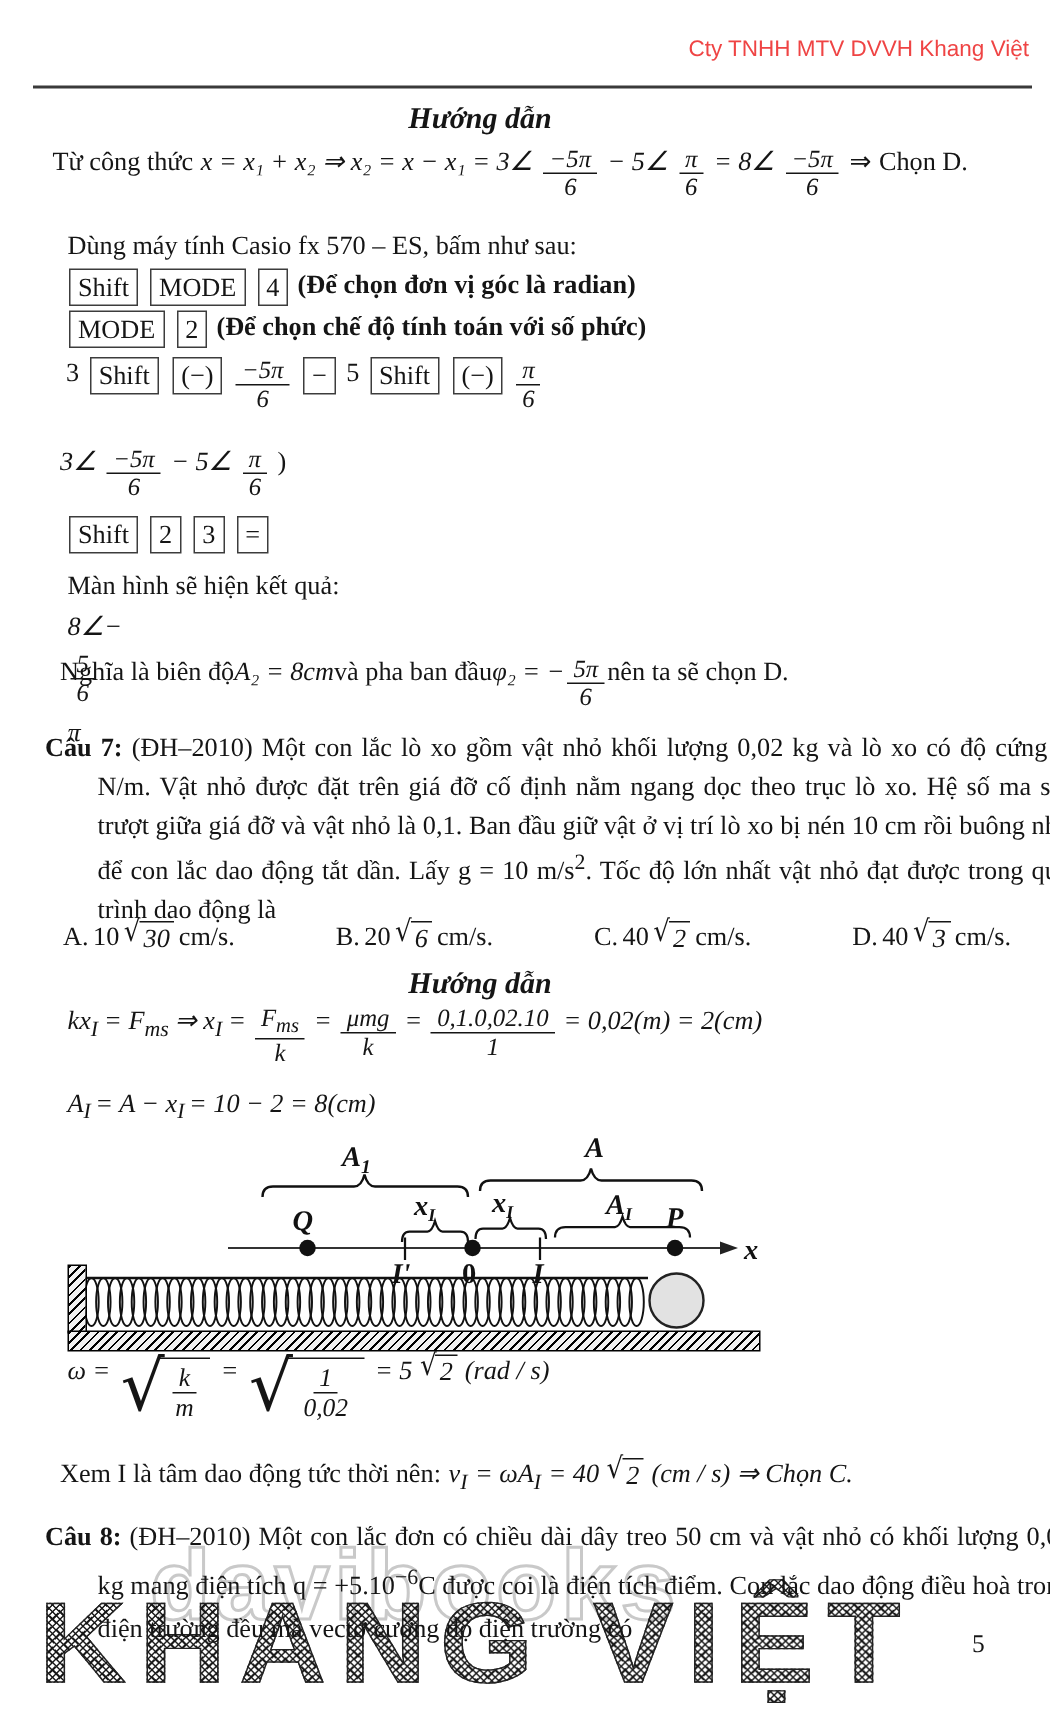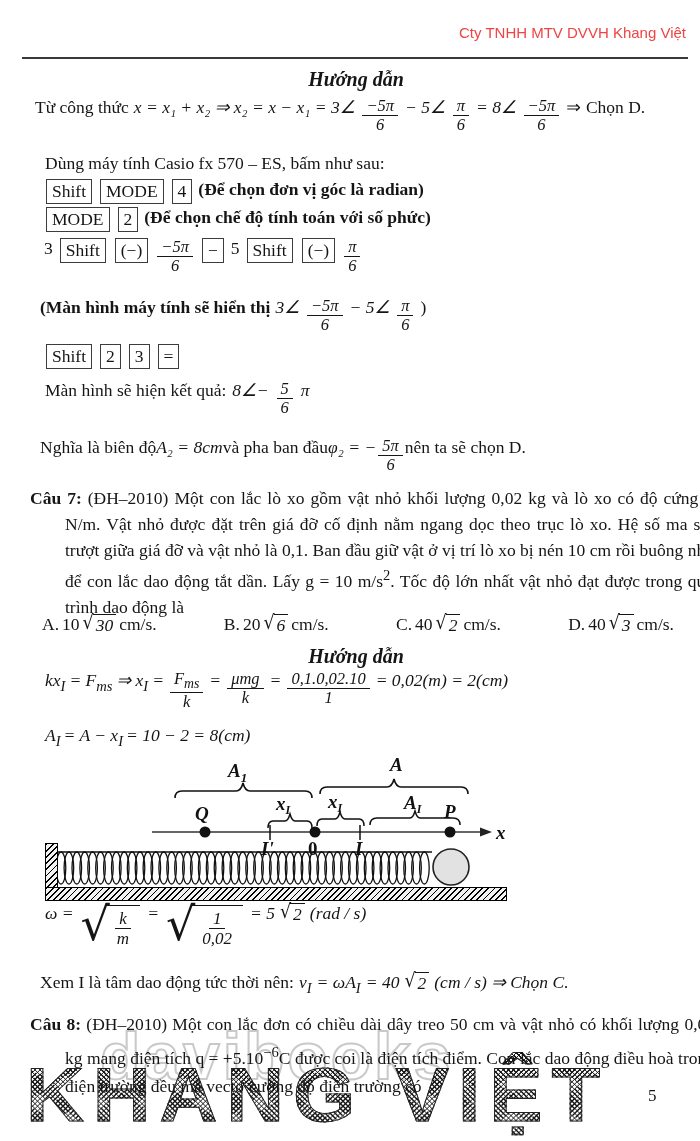--- a/index.html
+++ b/index.html
@@ -8,21 +8,21 @@
     font-family:"Liberation Serif",serif;font-size:17.5px;color:#151515;
     overflow:hidden;
   }
   .abs{position:absolute;}
   .layer-wm{position:absolute;inset:0;z-index:1;}
   .layer-content{position:absolute;inset:0;z-index:2;}
   .sans{font-family:"Liberation Sans",sans-serif;}
   .b{font-weight:bold;}
   .m{font-style:italic;}
   .row{display:flex;align-items:flex-start;}
-  .hd{font-weight:bold;font-style:italic;font-size:20px;text-align:center;width:640px;padding-left:36px;}
+  .hd{font-weight:bold;font-style:italic;font-size:20px;text-align:center;width:640px;}
   .rule{height:2px;background:#3a3a3a;}
   
   .frac{display:inline-flex;flex-direction:column;align-items:center;line-height:1.12;
         font-style:italic;font-size:16.5px;margin:0 2px;vertical-align:middle;}
   .frac .num{border-bottom:1.4px solid #151515;padding:0 4px;}
   .frac .den{padding:0 4px;}
   
   .key{display:inline-block;border:1.4px solid #3c3c3c;padding:0 5px;line-height:1.3;
        margin:0 2px;background:#fff;}
   
@@ -116,42 +116,41 @@
     <span>5</span>
     <span class="key">Shift</span>
     <span class="key">(−)</span>
     <span class="frac">
       <span class="num">π</span>
       <span class="den">6</span>
     </span>
   </div>
 
   <div class="abs row" style="top:297px;left:40px;height:52px;gap:5px;">
-    <span class="b">(Màn hình máy tính sẽ hiển thị</span>
     <span class="m">3∠</span>
     <span class="frac">
       <span class="num">−5π</span>
       <span class="den">6</span>
     </span>
     <span class="m">− 5∠</span>
     <span class="frac">
       <span class="num">π</span>
       <span class="den">6</span>
     </span>
     <span>)</span>
   </div>
 
   <div class="abs row" style="top:344px;left:44px;gap:4px;">
     <span class="key">Shift</span>
     <span class="key">2</span>
     <span class="key">3</span>
     <span class="key">=</span>
   </div>
 
-  <div class="abs row" style="top:380px;left:45px;height:54px;gap:6px;">
+  <div class="abs row" style="top:380px;left:45px;height:54px;gap:6px;flex-direction:column;">
     <span>Màn hình sẽ hiện kết quả:</span>
     <span class="m">8∠−</span>
     <span class="frac">
       <span class="num">5</span>
       <span class="den">6</span>
     </span>
     <span class="m">π</span>
   </div>
 
   <div class="abs row" style="top:437px;left:40px;height:52px;gap:0;">

